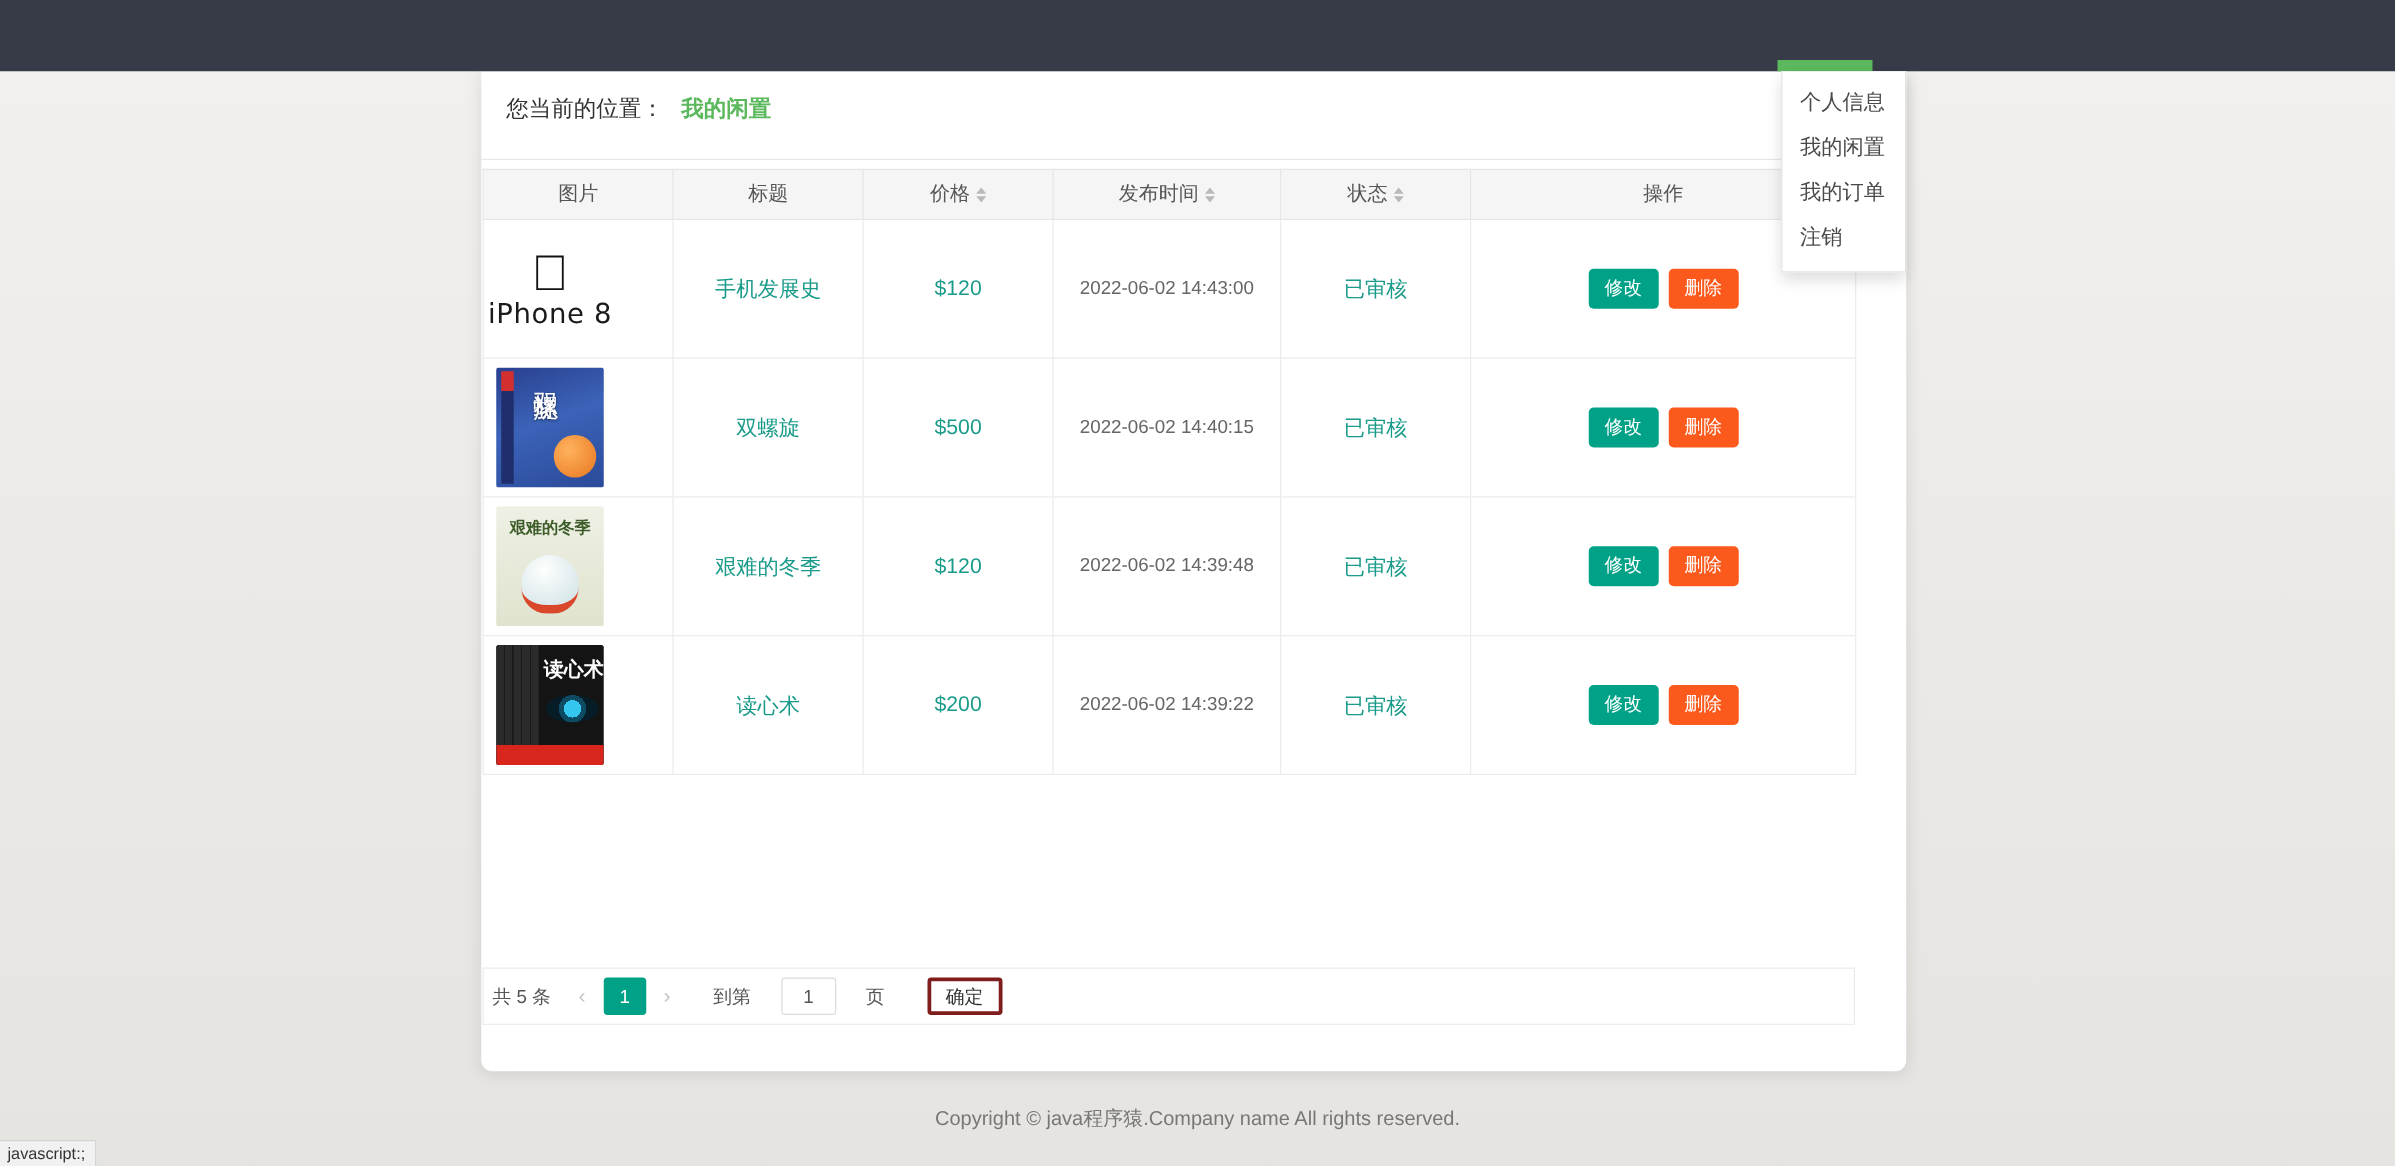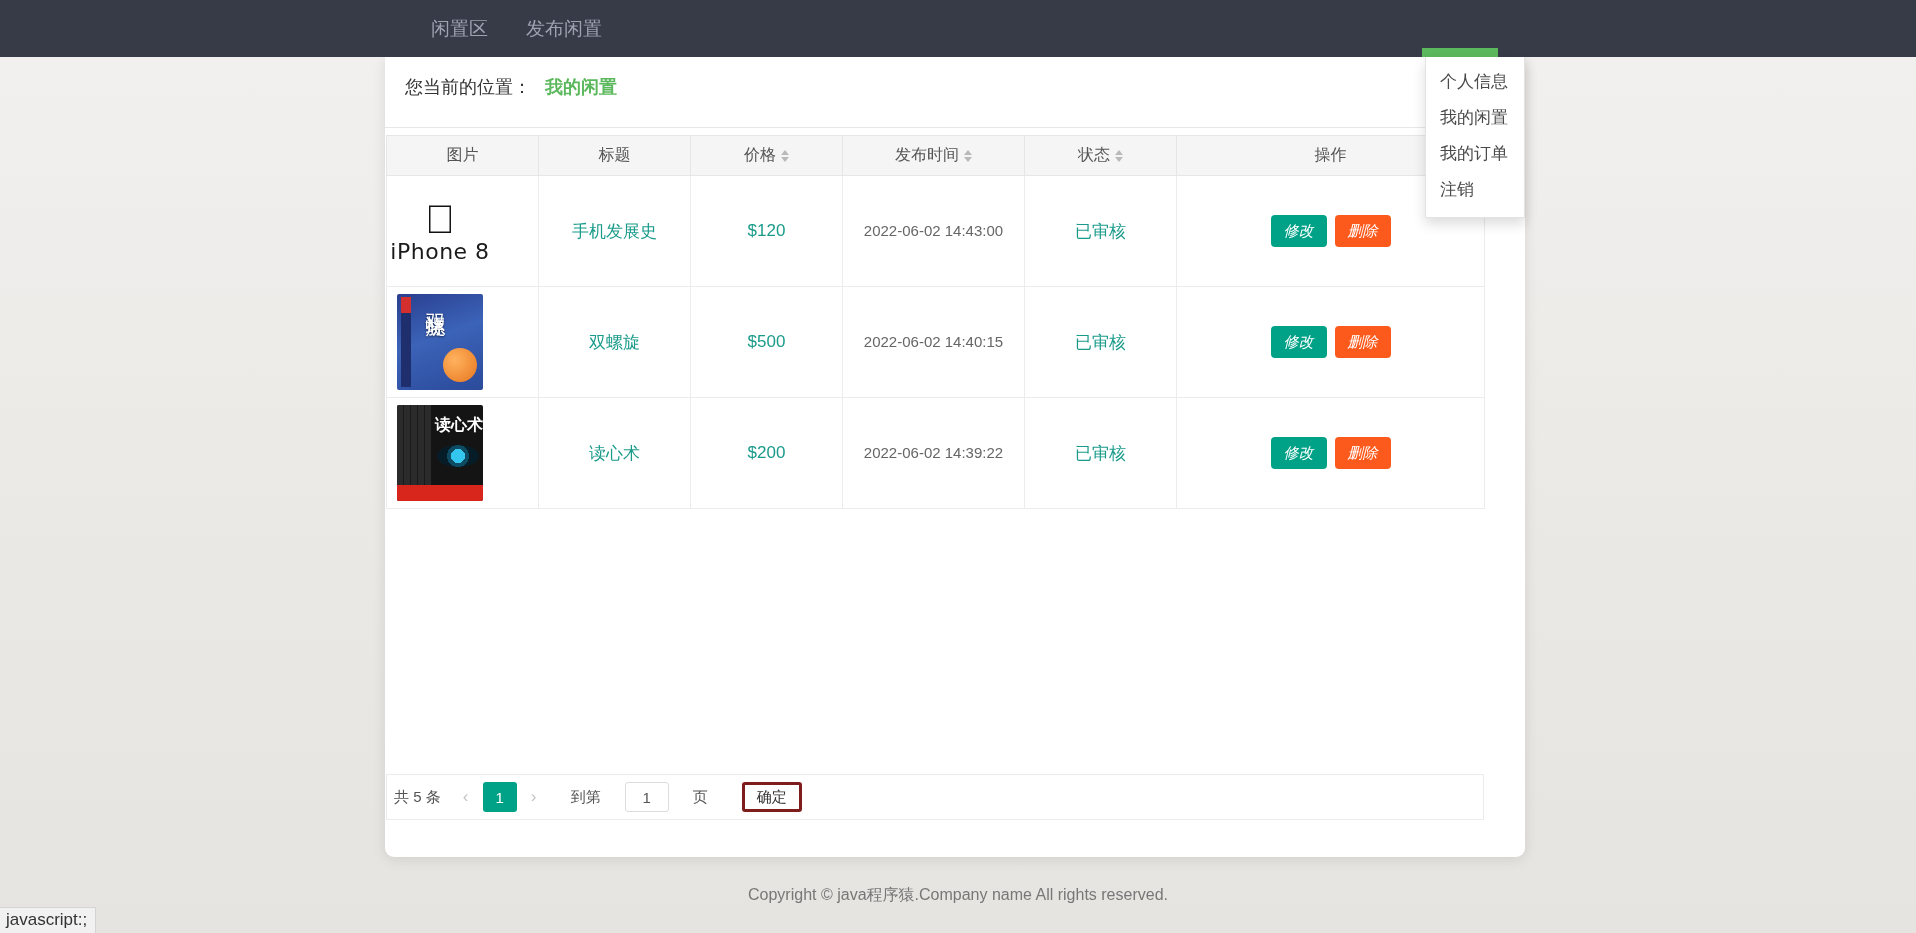--- a/index.html
+++ b/index.html
@@ -156,21 +156,20 @@
   .btn {
     display: inline-block;
     border: none;
     color: #fff;
     font-size: 15px;
     padding: 7px 13px;
     border-radius: 4px;
     cursor: pointer;
     font-family: "Liberation Sans","DejaVu Sans",sans-serif;
     line-height: 1.2;
-    font-style: italic;
   }
   .btn-edit { background: #00a287; margin-right: 8px; }
   .btn-del { background: #fc5a1c; }
 
   
   .thumb { width: 104px; height: 96px; display: inline-block; position: relative; overflow: hidden; }
   .thumb-iphone {
     background: #ffffff;
     display: flex; flex-direction: column; align-items: center; justify-content: center;
   }
@@ -266,34 +265,30 @@
     color: #b6b3ae;
     margin-top: 44px;
   }
   .statusbar {
     position: absolute;
     left: 0; bottom: 0;
     background: #f1f1f1;
     border: 1px solid #d4d4d4;
     border-left: none; border-bottom: none;
     padding: 2px 8px 3px 6px;
-    font-size: 17px;
+    font-size: 13px;
     color: #333;
     z-index: 60;
     font-family: "Liberation Sans","DejaVu Sans",sans-serif;
   }
 </style>
 </head>
 <body>
 
 <div class="navbar">
-  <div class="nav-left">
-    <a class="nav-link">闲置区</a>
-    <a class="nav-link">发布闲置</a>
-  </div>
 </div>
 <div class="nav-user-underline"></div>
 
 <div class="dropdown">
   <a class="dropdown-item">个人信息</a>
   <a class="dropdown-item">我的闲置</a>
   <a class="dropdown-item">我的订单</a>
   <a class="dropdown-item">注销</a>
 </div>
 
@@ -362,20 +357,36 @@
           </td>
           <td><a class="title-link">双螺旋</a></td>
           <td><span class="price">$500</span></td>
           <td><span class="time">2022-06-02 14:40:15</span></td>
           <td><span class="status">已审核</span></td>
           <td>
             <button class="btn btn-edit">修改</button><button class="btn btn-del">删除</button>
           </td>
         </tr>
 
+        <tr>
+          <td>
+            <div class="thumb" style="display:flex;align-items:center;justify-content:center;">
+              <div class="book bk-winter">
+                <span class="bk-t">艰难的冬季</span>
+              </div>
+            </div>
+          </td>
+          <td><a class="title-link">艰难的冬季</a></td>
+          <td><span class="price">$120</span></td>
+          <td><span class="time">2022-06-02 14:39:48</span></td>
+          <td><span class="status">已审核</span></td>
+          <td>
+            <button class="btn btn-edit">修改</button><button class="btn btn-del">删除</button>
+          </td>
+        </tr>
 
         <tr>
           <td>
             <div class="thumb" style="display:flex;align-items:center;justify-content:center;">
               <div class="book bk-mind">
                 <span class="spines"></span>
                 <span class="bk-t">读心术</span>
                 <span class="eye"></span>
                 <span class="band"></span>
               </div>

